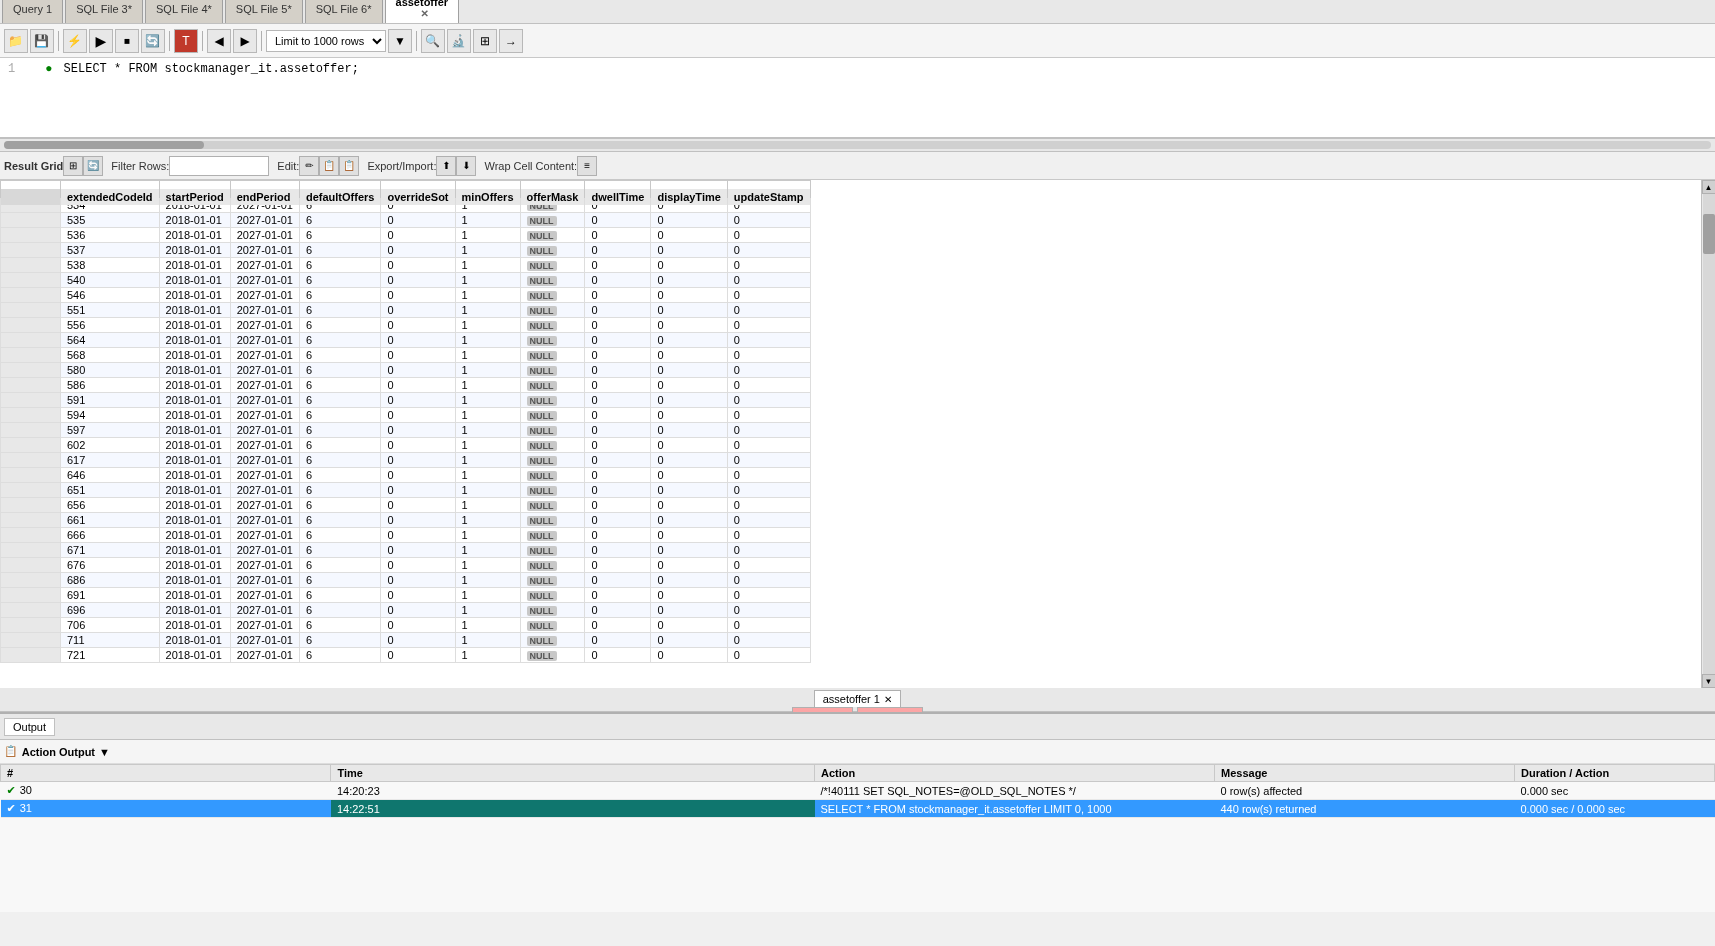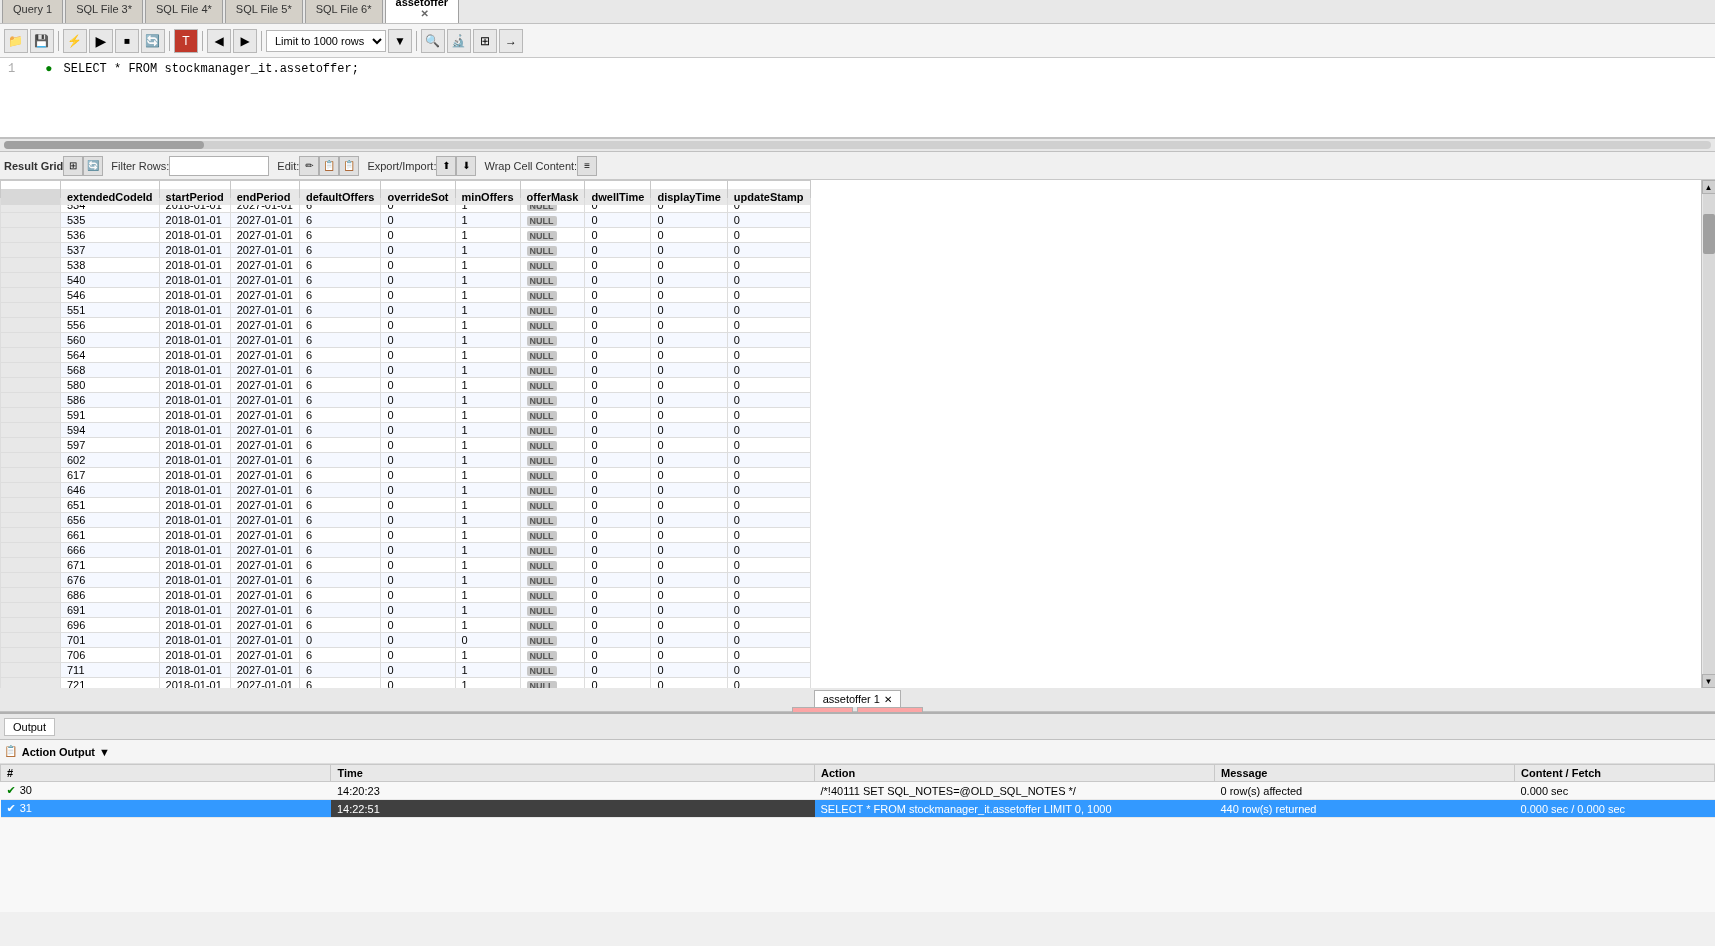--- a/index.html
+++ b/index.html
@@ -483,33 +483,20 @@
                 <td>6</td>
                 <td>0</td>
                 <td>1</td>
                 <td><span class="null-badge">NULL</span></td>
                 <td>0</td>
                 <td>0</td>
                 <td>0</td>
               </tr>
               <tr>
                 <td class="row-num-col"></td>
-                <td>560</td>
-                <td>2018-01-01</td>
-                <td>2027-01-01</td>
-                <td>6</td>
-                <td>0</td>
-                <td>1</td>
-                <td><span class="null-badge">NULL</span></td>
-                <td>0</td>
-                <td>0</td>
-                <td>0</td>
-              </tr>
-              <tr>
-                <td class="row-num-col"></td>
                 <td>564</td>
                 <td>2018-01-01</td>
                 <td>2027-01-01</td>
                 <td>6</td>
                 <td>0</td>
                 <td>1</td>
                 <td><span class="null-badge">NULL</span></td>
                 <td>0</td>
                 <td>0</td>
                 <td>0</td>
@@ -736,33 +723,20 @@
                 <td>0</td>
               </tr>
               <tr>
                 <td class="row-num-col"></td>
                 <td>696</td>
                 <td>2018-01-01</td>
                 <td>2027-01-01</td>
                 <td>6</td>
                 <td>0</td>
                 <td>1</td>
-                <td><span class="null-badge">NULL</span></td>
-                <td>0</td>
-                <td>0</td>
-                <td>0</td>
-              </tr>
-              <tr>
-                <td class="row-num-col"></td>
-                <td>701</td>
-                <td>2018-01-01</td>
-                <td>2027-01-01</td>
-                <td>0</td>
-                <td>0</td>
-                <td>0</td>
                 <td><span class="null-badge">NULL</span></td>
                 <td>0</td>
                 <td>0</td>
                 <td>0</td>
               </tr>
               <tr>
                 <td class="row-num-col"></td>
                 <td>706</td>
                 <td>2018-01-01</td>
                 <td>2027-01-01</td>
@@ -837,34 +811,34 @@
       <span style="margin-left:4px; cursor:pointer;">▼</span>
     </div>
     <div class="output-content">
       <table class="output-table" id="outputTable">
         <thead id="outputHead">
             <tr>
               <th>#</th>
               <th>Time</th>
               <th style="width: 400px;">Action</th>
               <th style="width: 300px;">Message</th>
-              <th style="width: 200px;">Content / Fetch</th>
+              <th style="width: 200px;">Duration / Action</th>
             </tr>
           </thead>
         <tbody id="outputBody">
             <tr>
               <td><span style="color: green; margin-right: 4px;">✔</span>30</td>
               <td>14:20:23</td>
               <td>/*!40111 SET SQL_NOTES=@OLD_SQL_NOTES */</td>
               <td>0 row(s) affected</td>
               <td>0.000 sec</td>
             </tr>
             <tr class="active-row" style="background: rgb(51, 153, 255); color: white;">
               <td><span style="color: white; margin-right: 4px;">✔</span>31</td>
-              <td style="background: #404040;">14:22:51</td>
+              <td style="background: #0f766e;">14:22:51</td>
               <td style="background: rgb(51, 153, 255);">SELECT * FROM stockmanager_it.assetoffer LIMIT 0, 1000</td>
               <td style="background: rgb(51, 153, 255);">440 row(s) returned</td>
               <td style="background: rgb(51, 153, 255);">0.000 sec / 0.000 sec</td>
             </tr>
           </tbody>
       </table>
     </div>
   </div>
 </div>
 

